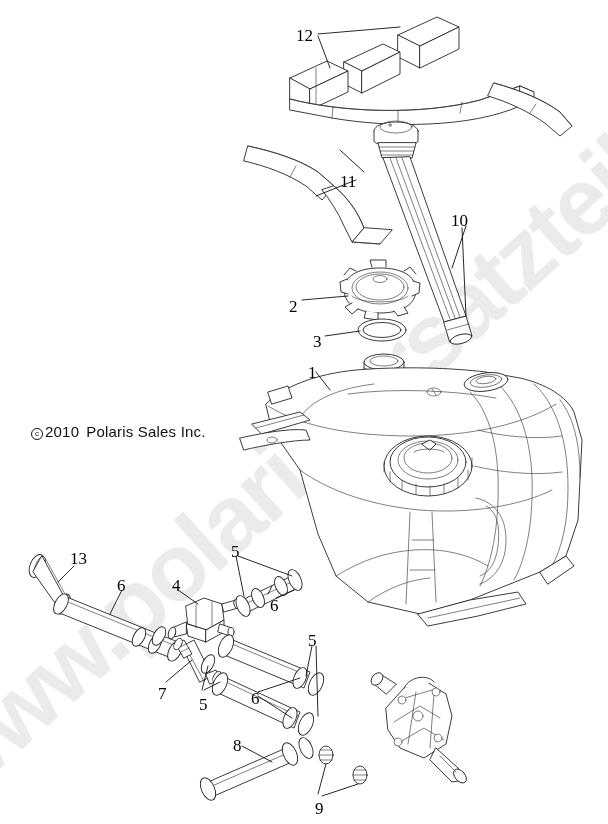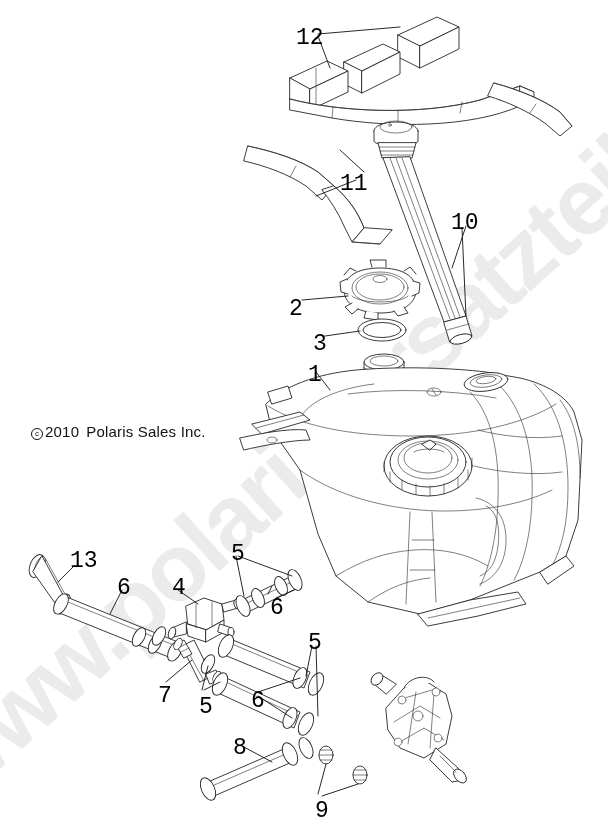--- a/index.html
+++ b/index.html
@@ -10,22 +10,22 @@
   }
   #sheet{
     position:relative;
     width:608px;height:824px;
     background:#ffffff;
     overflow:hidden;
   }
   #artwork{position:absolute;left:0;top:0;width:608px;height:824px;}
   .callout{
     position:absolute;
-    font-family:Liberation Mono, monospace;
-    font-size:23px;
+    font-family:Liberation Serif, serif;
+    font-size:17px;
     font-weight:400;
     color:#000000;
     line-height:1;
     white-space:nowrap;
     letter-spacing:0px;
   }
   #copyright{
     position:absolute;
     left:31px;top:423px;
     font-family:"Liberation Sans", sans-serif;

